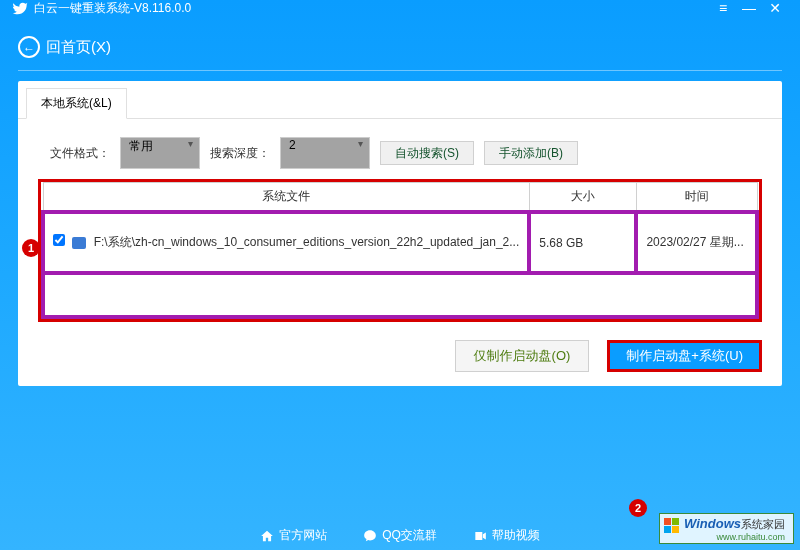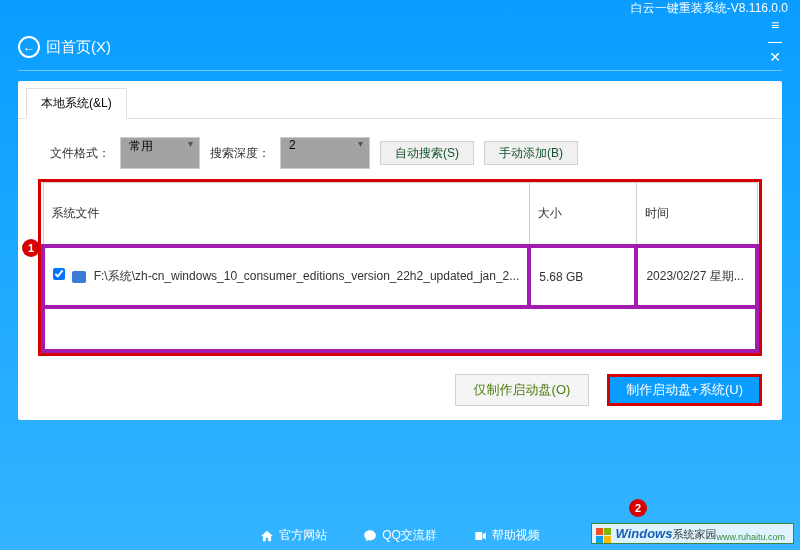--- a/index.html
+++ b/index.html
@@ -1,49 +1,49 @@
 <!DOCTYPE html>
 <html><head>
 <meta charset="utf-8">
 <style>
 * { margin:0; padding:0; box-sizing:border-box; font-family:"Microsoft YaHei",sans-serif; }
 body { width:800px; height:550px; background:linear-gradient(180deg,#0a9dff 0%,#1da9ff 50%,#34b4ff 100%); overflow:hidden; position:relative; }
-.titlebar { height:30px; display:flex; align-items:flex-end; padding:0 12px; color:#fff; font-size:12px;flex-direction:column; }
+.titlebar { height:30px; display:flex; align-items:flex-start; padding:0 12px; color:#fff; font-size:12px; }
 .titlebar .bird { width:16px; height:16px; margin-right:6px; }
 .titlebar .spacer { flex:1; }
 .titlebar .winbtn { width:26px; text-align:center; cursor:pointer; font-size:14px; }
 .backbar { display:flex; align-items:center; padding:6px 18px 12px; color:#fff; font-size:15px; }
 .backbar .circle { width:22px; height:22px; border:2px solid #fff; border-radius:50%; display:flex; align-items:center; justify-content:center; margin-right:6px; cursor:pointer; }
 .backbar .arrow { font-size:12px; }
 .divider { height:1px; background:rgba(255,255,255,.4); margin:0 18px 10px; }
 .panel { background:#fff; margin:0 18px; border-radius:2px; padding:0 0 14px; position:relative; }
 .tabstrip { display:flex; padding:6px 8px 0; border-bottom:1px solid #e0e0e0; }
 .tab { background:#fff; border:1px solid #e0e0e0; border-bottom:1px solid #fff; padding:6px 14px; font-size:12px; position:relative; top:1px; cursor:pointer; }
 .controls { display:flex; align-items:center; gap:10px; padding:18px 32px 10px; font-size:12px; }
 .lbl { color:#333; }
 .sel { border:1px solid #ccc; height:32px; min-width:80px; padding:0 20px 0 8px; font-size:12px; background:#a3a3a3; position:relative; display:inline-flex; align-items:flex-start; cursor:pointer; }
 .sel::after { content:"▾"; position:absolute; right:6px; color:#555; font-size:10px; }
 .btn-g { background:#f0f0f0; border:1px solid #d0d0d0; height:24px; padding:0 14px; font-size:12px; cursor:pointer; color:#14532d; }
 .tablewrap { margin:0 20px; border:3px solid #d60000; padding:0; }
 .tbl { width:100%; border-collapse:collapse; font-size:12px; }
-.tbl th { background:#fff; border:1px solid #d0d0d0; padding:22px 8px; text-align:left; font-weight:normal; color:#333; }
+.tbl th { background:#fff; border:1px solid #d0d0d0; padding:5px 8px; text-align:center; font-weight:normal; color:#333; }
 .tbl td { border:4px solid #a21caf; padding:20px 8px; color:#333; white-space:nowrap; overflow:hidden; text-overflow:ellipsis; }
 .tbl tbody tr { height:24px; }
 .chk { width:12px; height:12px; }
 .iso-icon { display:inline-block; width:14px; height:12px; background:#3a7bd5; margin:0 4px; vertical-align:middle; border-radius:2px; }
 .tbody-pad { height:190px; }
 .marker { position:absolute; width:18px; height:18px; background:#d60000; color:#fff; border-radius:50%; font-size:11px; display:flex; align-items:center; justify-content:center; font-weight:bold; }
 .m1 { left:4px; top:158px; }
 .m2 { right:135px; top:418px; }
 .actions { display:flex; justify-content:flex-end; gap:18px; padding:18px 20px 0; }
 .btn-big { height:32px; padding:0 18px; font-size:13px; border:1px solid #d0d0d0; background:#f5f5f5; cursor:pointer; color:#4d7c0f; }
 .btn-primary { background:#0a9dff; color:#fff; border:3px solid #d60000; padding:0 16px; }
 .footer { position:absolute; bottom:6px; width:100%; display:flex; justify-content:center; gap:36px; color:#fff; font-size:12px; }
 .footer .flink { display:flex; align-items:center; gap:5px; cursor:pointer; }
-.watermark { position:absolute; right:6px; bottom:6px; background:rgba(255,255,255,.85); border:1px solid #3a8a3a; padding:2px 8px 1px 24px; display:flex; flex-direction:row; align-items:flex-end; }
+.watermark { position:absolute; right:6px; bottom:6px; background:rgba(255,255,255,.85); border:1px solid #3a8a3a; padding:2px 8px 1px 24px; display:flex; flex-direction:column; align-items:flex-end; }
 .watermark .wml { color:#1a5fb4; font-size:13px; font-weight:bold; font-style:italic; }
 .watermark .wml span { color:#333; font-size:11px; font-style:normal; font-weight:normal; }
 .watermark .wmu { color:#3a8a3a; font-size:9px;text-align:center; }
 .watermark .wflag { position:absolute; left:4px; top:4px; width:16px; height:16px; }
 .wflag div { position:absolute; width:7px; height:7px; }
 .wflag .r { background:#f25022; left:0; top:0; }
 .wflag .g { background:#7fba00; left:8px; top:0; }
 .wflag .b { background:#00a4ef; left:0; top:8px; }
 .wflag .y { background:#ffb900; left:8px; top:8px; }
 </style>

